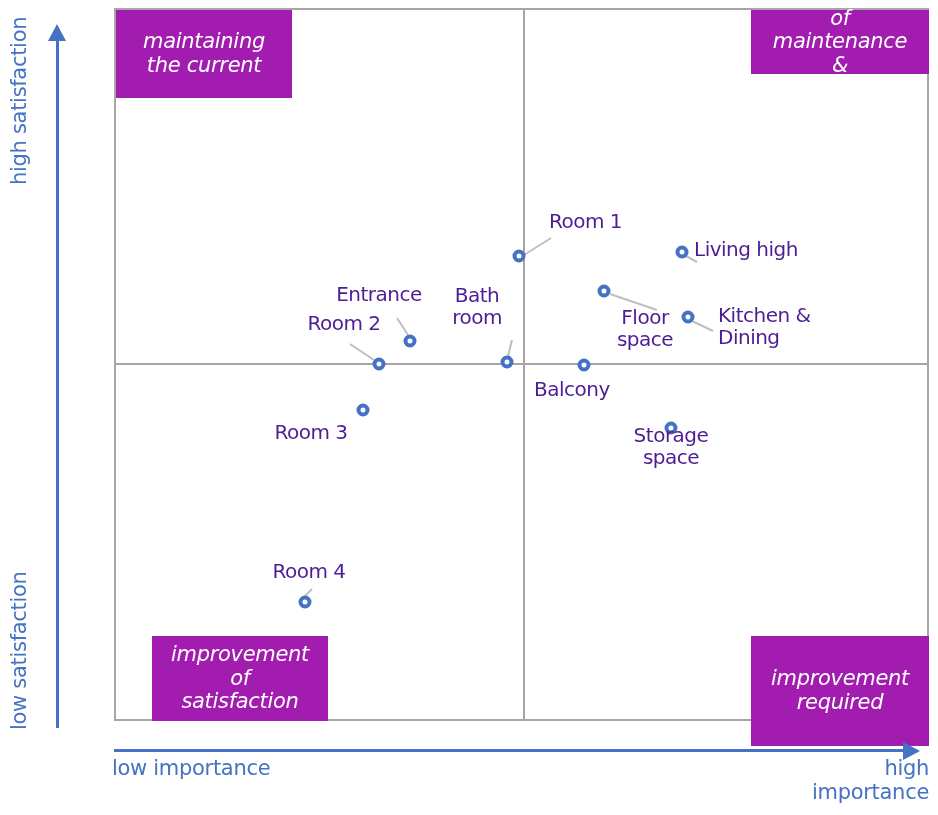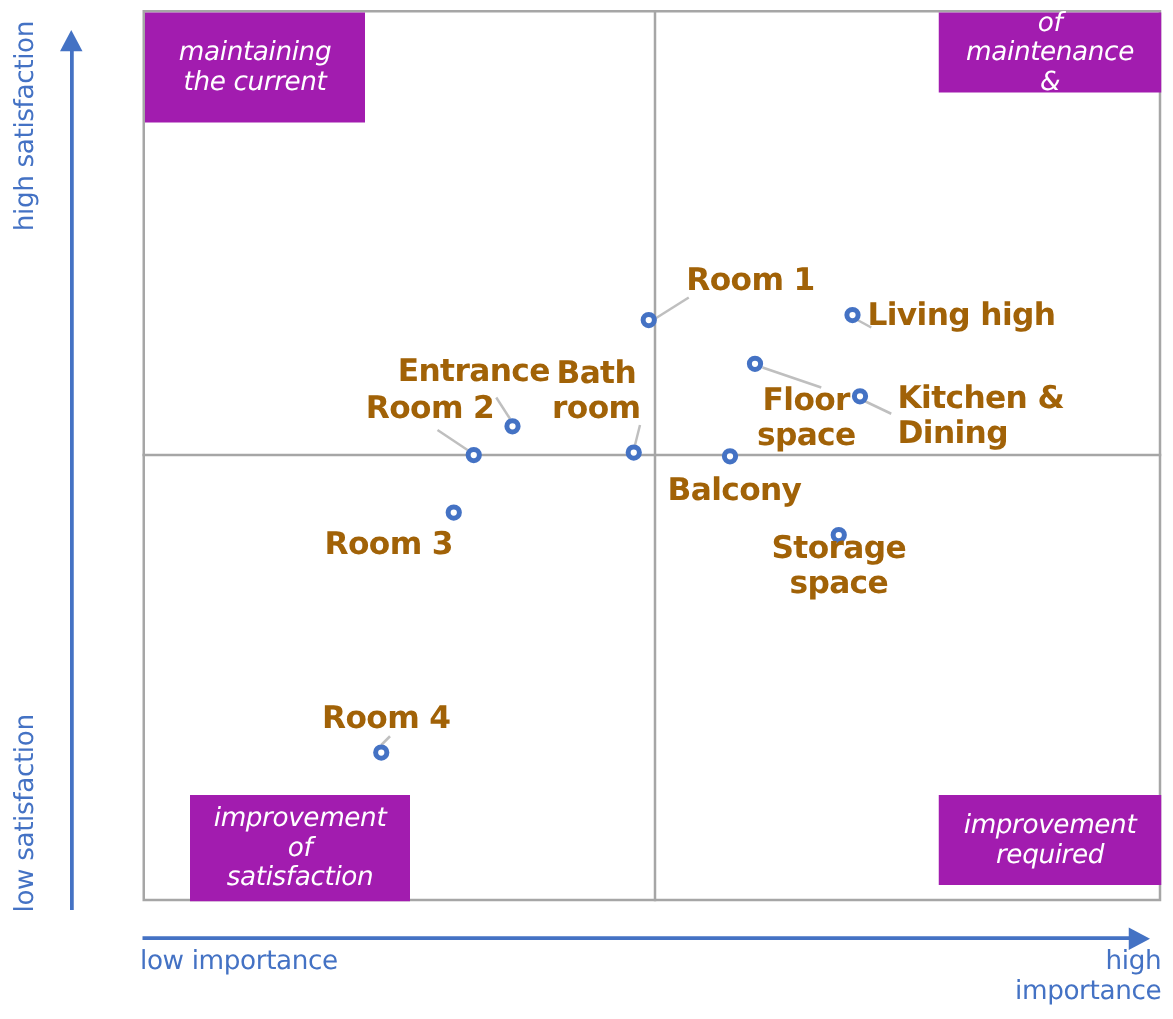--- a/index.html
+++ b/index.html
@@ -59,21 +59,21 @@
     align-items: center;
     justify-content: center;
     text-align: center;
     padding: 6px 24px;
     box-sizing: border-box;
     font-style: italic;
   }
   .quad-tl { left: 116px;  top: 10px;  width: 176px; height: 88px; }
   .quad-tr { left: 751px;  top: 10px;  width: 178px; height: 64px; }
   .quad-bl { left: 116px;  top: 636px; width: 176px; height: 85px; margin-left: 36px; }
-  .quad-br { left: 751px;  top: 636px; width: 178px; height: 72px; }
+  .quad-br { left: 751px;  top: 636px; width: 178px; height: 110px; }
 
   
   .axis-y {
     position: absolute;
     left: 56px;
     top: 38px;
     width: 3px;
     height: 690px;
     background: #4472c4;
   }
@@ -130,26 +130,26 @@
     border: 4px solid #4472c4;
     border-radius: 50%;
     background: #ffffff;
     box-sizing: border-box;
     transform: translate(-50%, -50%);
   }
 
   
   .pt-label {
     position: absolute;
-    color: #a16207;
-    font-size: 25px;
+    color: #4c1d95;
+    font-size: 20px;
     line-height: 1.1;
     letter-spacing: -0.5px;
     white-space: pre-line;
-    font-weight: 700;
+    font-weight: 400;
   }
   .pt-label.c { text-align: center; transform: translateX(-50%); }
   .pt-label.l { text-align: left; }
 
   
   .leaders {
     position: absolute;
     left: 0; top: 0;
     width: 938px; height: 815px;
     pointer-events: none;

